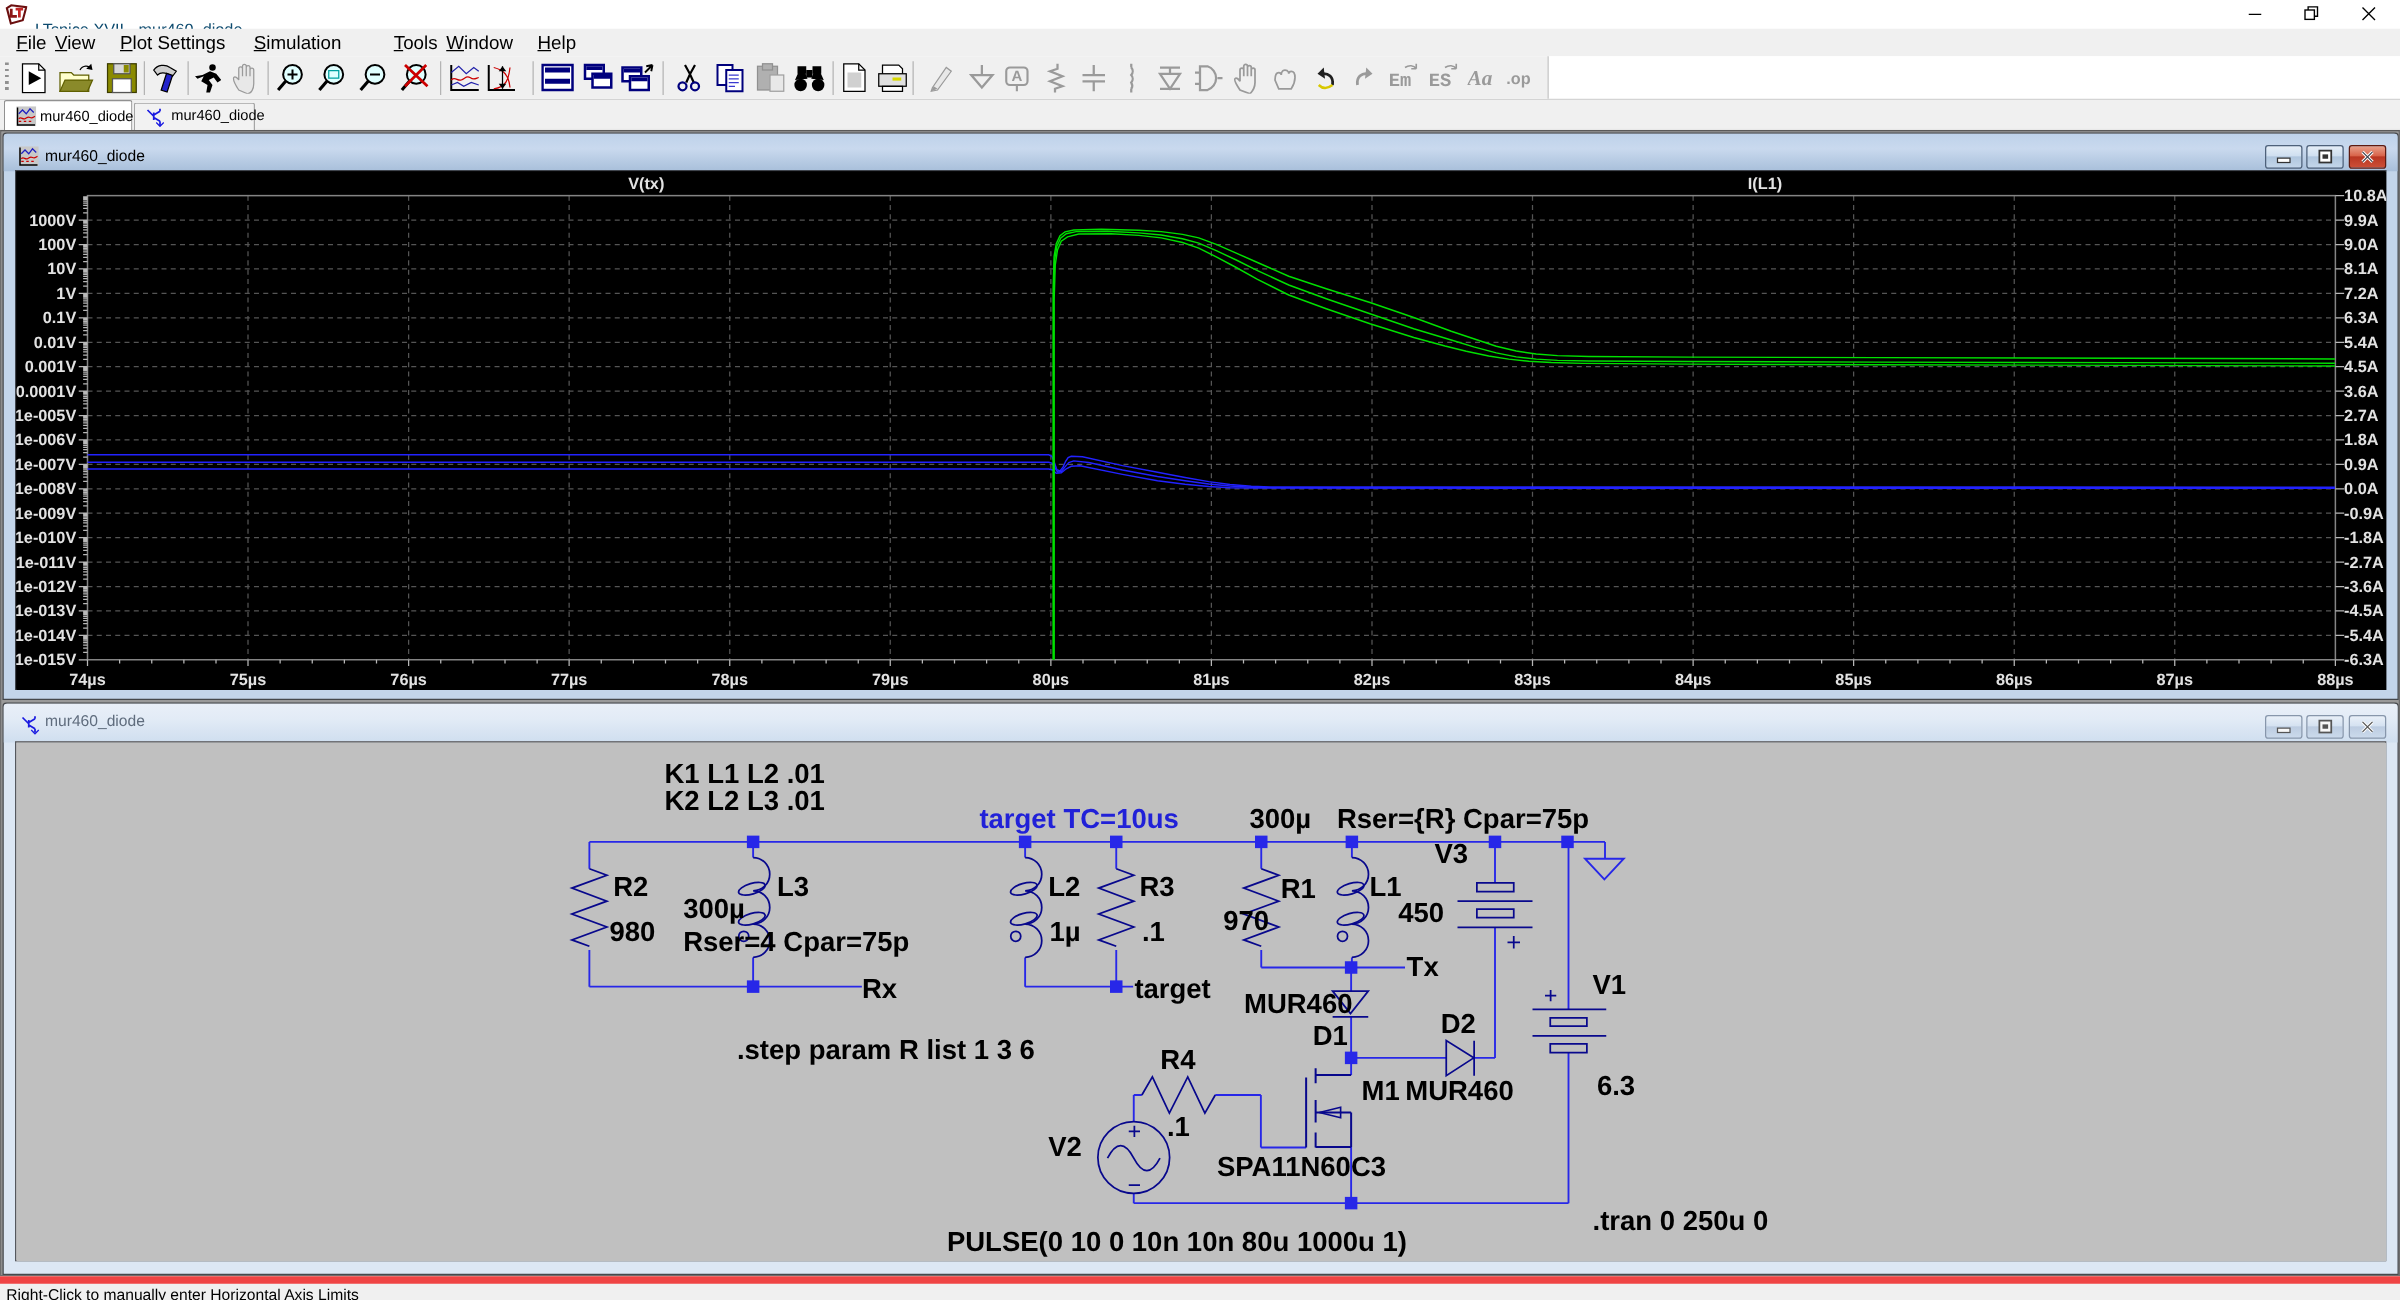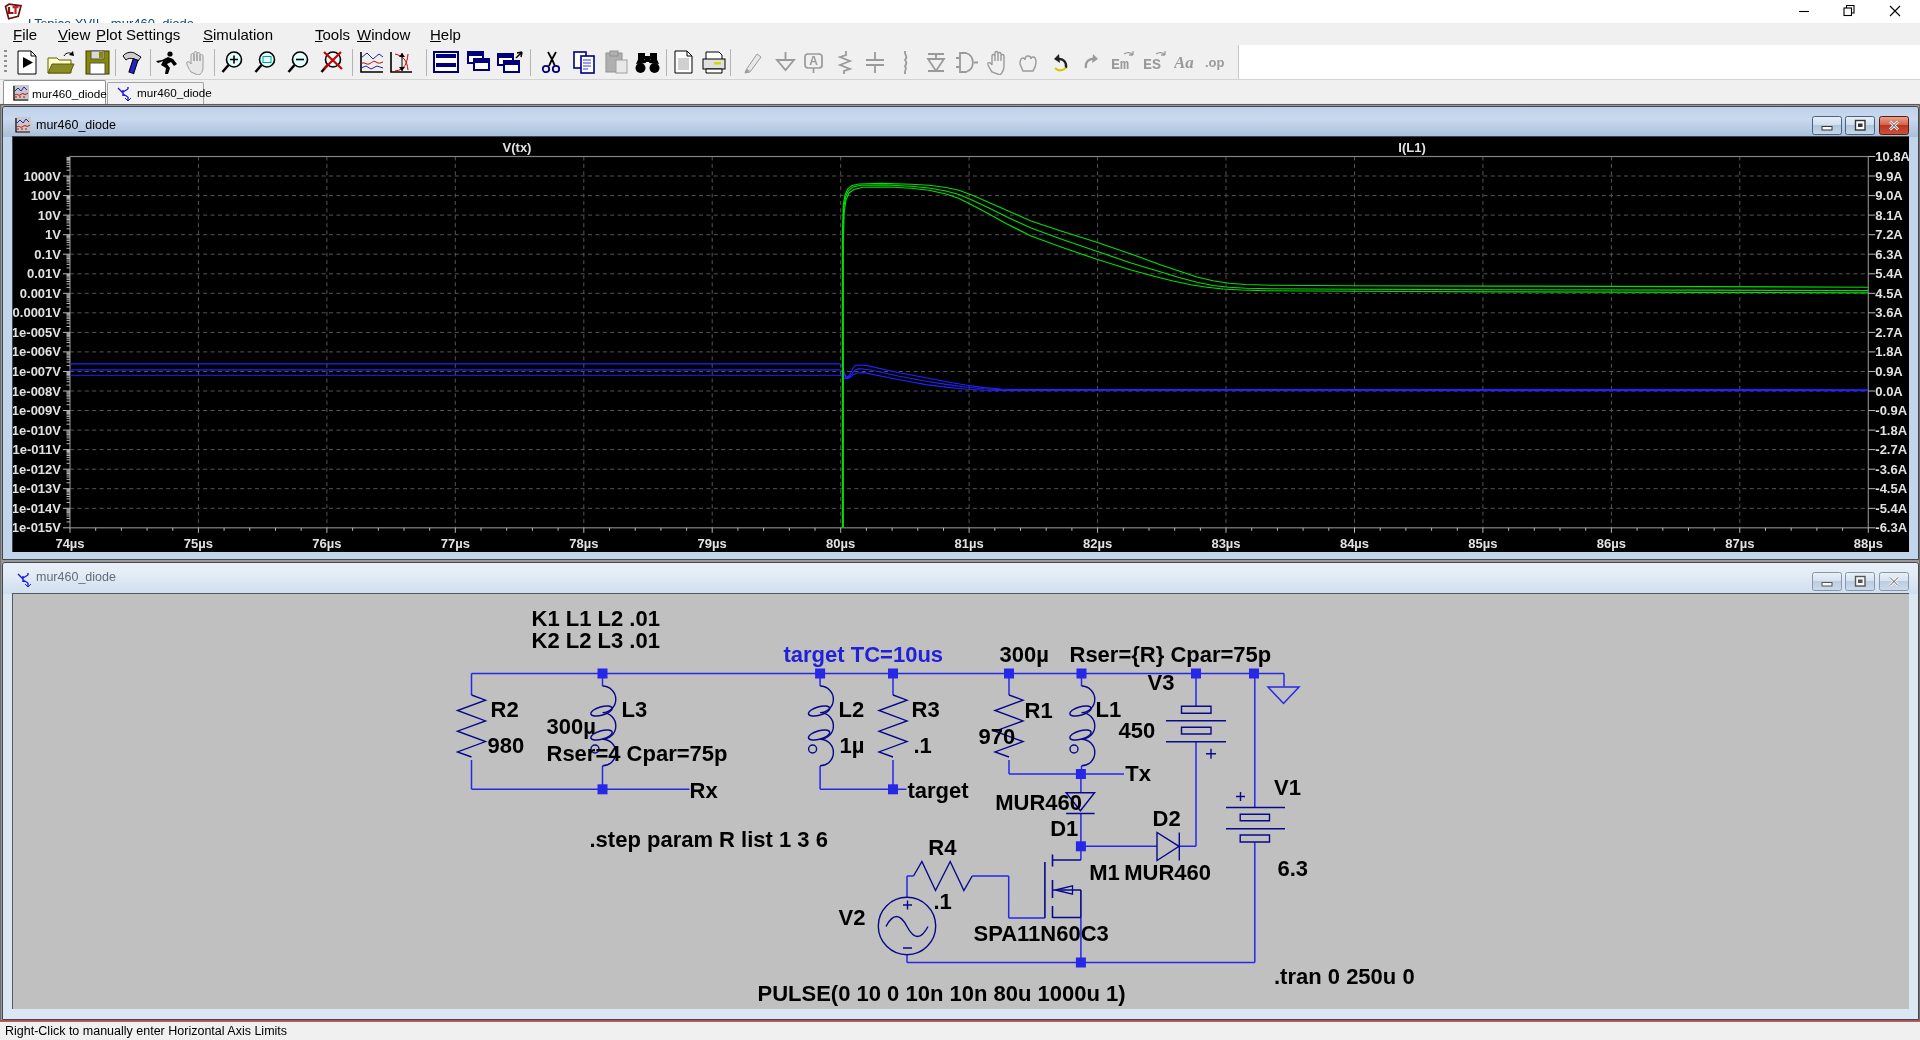--- a/index.html
+++ b/index.html
@@ -26,21 +26,21 @@
 .tgrad { position:absolute; left:0; top:0; width:100%; border-radius:3px 3px 0 0; }
 #wwin .tgrad { height:30px; background:linear-gradient(180deg,#bed2ea 0%,#c9d9ee 40%,#a8bfda 100%); }
 #swin .tgrad { height:31px; background:linear-gradient(180deg,#e9eff8 0%,#e2ebf6 40%,#cfdeef 100%); }
 .wtitle.inactive { color:#5f6c7d; }
 #plotclient { position:absolute; left:9px; top:29px; width:1897px; height:416px; background:#000; border:1px solid #40454d; }
 #schclient { position:absolute; left:9px; top:30px; width:1897px; height:416px; background:#c0c0c0; border:1px solid #55585e; }
 .plotsvg,.schsvg { position:absolute; left:0; top:0; }
 .axl { font-family:"Liberation Sans",sans-serif; font-size:13px; font-weight:bold; fill:#e2e2e2; }
 .sk { font-family:"Liberation Sans",sans-serif; font-size:22px; font-weight:bold; fill:#000000; }
 .sb { font-family:"Liberation Sans",sans-serif; font-size:22px; font-weight:bold; fill:#2121d8; }
-#statusbar { position:absolute; left:0; top:1021px; width:1920px; height:19px; background:#f0f0f0; border-top:1px solid #ef4444; }
+#statusbar { position:absolute; left:0; top:1021px; width:1920px; height:19px; background:#f0f0f0; border-top:6px solid #ef4444; }
 #statusbar span { position:absolute; left:5px; top:2px; font-size:12.5px; color:#000; }
 </style></head>
 <body>
 <div id="titlebar">
     <svg style="position:absolute;left:4px;top:3px" width="18" height="17" viewBox="0 0 18 17">
       <path d="M1.5 3.5L5 1.2l12 1.6-2.8 10.4-9.5 2.6z" fill="#fff" stroke="#6b0f0f" stroke-width="1.7"></path>
       <path d="M5 4v6h4.5" stroke="#8c1616" stroke-width="2.2" fill="none"></path>
       <path d="M8.5 4.2h6M11.5 4.2V11" stroke="#c22626" stroke-width="2.2" fill="none"></path>
     </svg>
     <span id="titletext">LTspice XVII - mur460_diode</span>
@@ -50,21 +50,21 @@
     <svg class="mainbtn" style="left:1838px" width="22" height="22" viewBox="0 0 22 22">
       <rect x="6" y="8" width="7.5" height="7.5" fill="none" stroke="#000" stroke-width="1.1"></rect>
       <path d="M8.5 8V5.5H16V13h-2.4" fill="none" stroke="#000" stroke-width="1.1"></path>
     </svg>
     <svg class="mainbtn" style="left:1884px" width="22" height="22" viewBox="0 0 22 22">
       <path d="M6 6l10 10M16 6L6 16" stroke="#000" stroke-width="1.1"></path>
     </svg>
   </div>
 <div id="menubar">
     <span class="mi" style="left:13px"><u>F</u>ile</span>
-    <span class="mi" style="left:58px"><u>V</u>iew</span>
+    <span class="mi" style="left:44px"><u>V</u>iew</span>
     <span class="mi" style="left:96px"><u>P</u>lot Settings</span>
     <span class="mi" style="left:203px"><u>S</u>imulation</span>
     <span class="mi" style="left:315px"><u>T</u>ools</span>
     <span class="mi" style="left:357px"><u>W</u>indow</span>
     <span class="mi" style="left:430px"><u>H</u>elp</span>
   </div>
 <div id="toolbar">
     <div id="toolbarband"></div>
   </div>
 <div id="grip"></div>

